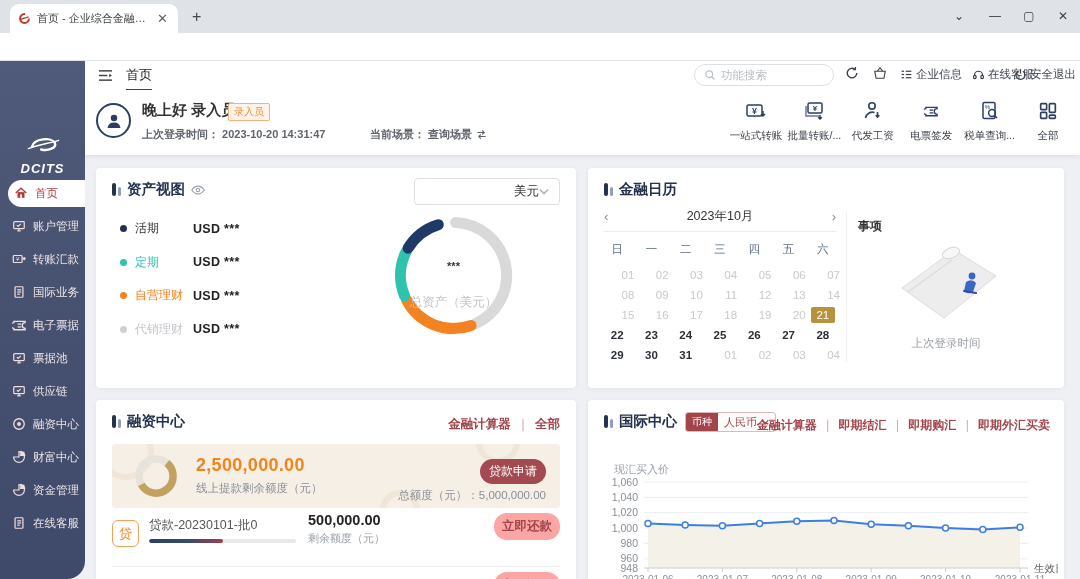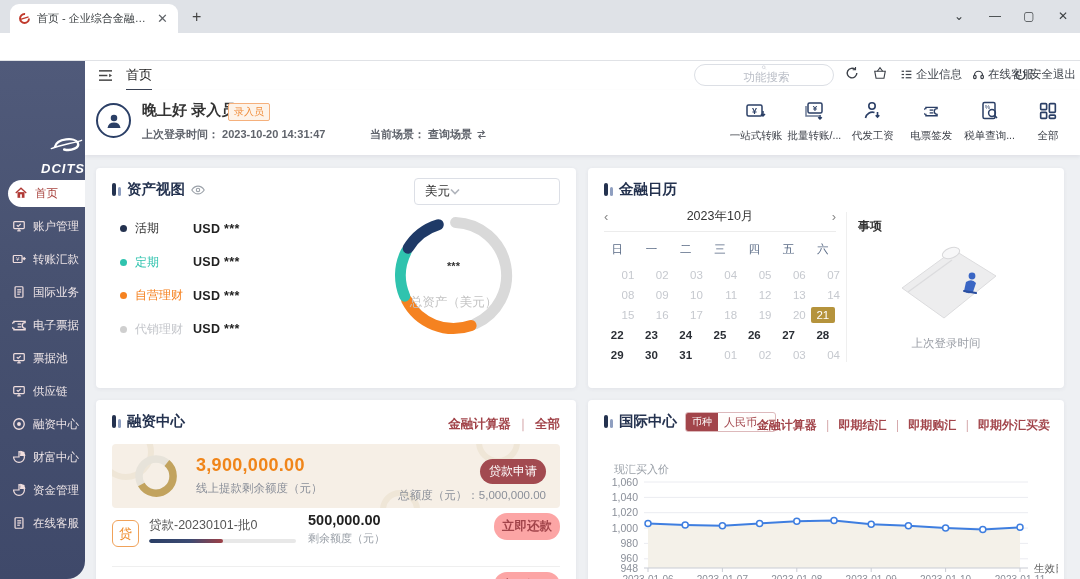--- a/index.html
+++ b/index.html
@@ -20,34 +20,34 @@
   .navic.dark { color:#5f6368; }
   .urlpill { left:90px; top:37px; width:838px; height:21px; background:#f1f3f4; border-radius:11px; display:flex; align-items:center; padding:0 12px; }
   .warn-tri { width:0; height:0; border-left:5px solid transparent; border-right:5px solid transparent; border-bottom:9px solid #80868b; position:relative; margin-right:5px; }
   .sec-label { font-size:11px; color:#5f6368; margin-right:6px; }
   .url-sep { color:#dadce0; margin-right:6px; font-size:11px; }
   .url-text { font-size:11.5px; color:#202124; white-space:nowrap; overflow:hidden; }
   .uicon { top:36px; width:22px; height:22px; display:flex; align-items:center; justify-content:center; color:#5f6368; }
 
   
   .sidebar { left:0; top:61px; width:85px; height:518px; background:linear-gradient(180deg,#505a7a 0%,#475170 45%,#3f496a 100%); border-radius:0 0 18px 0; }
-  .logo-wrap { left:0; top:72px; width:85px; text-align:right; color:#fff; }
+  .logo-wrap { left:0; top:72px; width:85px; text-align:center; color:#fff; }
   .logo-name { font-size:13px; font-weight:bold; font-style:italic; letter-spacing:1px; color:#fff; margin-top:2px; }
   .side-menu { left:0; top:116px; width:85px; }
   .side-item { position:relative; height:33px; display:flex; align-items:center; padding-left:12px; color:#efe6e8; cursor:pointer; }
   .side-item .side-ic { width:15px; height:15px; display:inline-flex; margin-right:6px; color:#f0dede; }
   .side-item .side-lb { font-size:11.5px; white-space:nowrap; }
   .side-item.active { margin-left:8px; padding-left:6px; background:#fff; border-radius:15px 0 0 15px; color:#a8433e; height:27px; margin-top:3px; margin-bottom:3px; }
   .side-item.active .side-ic { color:#b03a35; }
 
   
   .topbar { left:85px; top:61px; width:995px; height:29px; background:#fff; }
   .hamb { left:98px; top:68px; color:#444; }
   .page-tab { left:126px; top:66px; font-size:13px; color:#222; padding-bottom:5px; border-bottom:3px solid #3a4254; }
-  .search-pill { left:694px; top:64px; width:140px; height:22px; border:1px solid #dcdfe5; border-radius:11px; display:flex; align-items:center; padding:0 9px; color:#b9bdc6; background:#fff;flex-direction:column; }
+  .search-pill { left:694px; top:64px; width:140px; height:22px; border:1px solid #dcdfe5; border-radius:11px; display:flex; align-items:center; padding:0 9px; color:#b9bdc6; background:#fff; }
   .search-pill span { font-size:11.5px; margin-left:5px; }
   .hlink { top:67px; display:flex; align-items:center; font-size:11.5px; color:#3c4149; gap:3px; }
 
   
   .welcome { left:85px; top:90px; width:995px; height:65px; background:#fff; box-shadow:0 2px 4px rgba(60,70,90,.08); }
   .avatar { left:96px; top:103px; width:35px; height:35px; border-radius:50%; border:2px solid #2b3f66; display:flex; align-items:center; justify-content:center; color:#2b3f66; }
   .greet { left:142px; top:101px; font-size:15px; font-weight:bold; color:#333; }
   .role-badge { left:228px; top:103px; font-size:10px; color:#f08c3a; border:1px solid #f5b07c; background:#fdf3e9; border-radius:2px; padding:1px 5px; }
   .meta { top:127px; font-size:11px; color:#60646c; font-weight:bold; display:flex; align-items:center; gap:4px; }
   .qa-wrap { left:728px; top:98px; width:348px; display:flex; justify-content:space-between; }
@@ -62,21 +62,21 @@
   #card-fin   { left:96px; top:400px; width:480px; height:240px; }
   #card-intl  { left:588px; top:400px; width:476px; height:240px; }
   .ptitle { display:flex; align-items:center; gap:6px; }
   .tbars { display:inline-flex; align-items:flex-end; gap:2px; }
   .tbars i { display:block; width:3.5px; border-radius:2px; }
   .tbars .b1 { height:13px; background:#24324f; }
   .tbars .b2 { height:9px; background:#8f9fc0; }
   .ptitle .ptxt { font-size:14.5px; font-weight:bold; color:#24324f; }
 
   
-  .asset-select { left:318px; top:10px; width:146px; height:27px; border:1px solid #dcdfe6; border-radius:4px; display:flex; align-items:center; justify-content:flex-start; padding:0 10px; font-size:12.5px; color:#333; cursor:pointer; }
+  .asset-select { left:318px; top:10px; width:146px; height:27px; border:1px solid #dcdfe6; border-radius:4px; display:flex; align-items:center; justify-content:flex-end; padding:0 10px; font-size:12.5px; color:#333; cursor:pointer; }
   .legend-row { position:absolute; left:24px; display:flex; align-items:center; }
   .legend-dot { width:7px; height:7px; border-radius:50%; margin-right:8px; }
   .legend-lb { font-size:12px; width:58px; }
   .legend-val { font-size:12.5px; font-weight:bold; color:#222; letter-spacing:.3px; }
   .donut-center { text-align:center; }
 
   
   .cal-nav { left:16px; top:40px; width:232px; display:flex; justify-content:space-between; align-items:center; color:#666; }
   .cal-month { font-size:12.5px; color:#333; }
   .cal-chev { font-size:13px; color:#888; cursor:pointer; }
@@ -583,21 +583,21 @@
         <span>全部</span>
       </div>
     <div class="abs fin-hero">
       <span class="deco-c" style="width:56px;height:56px;left:-14px;top:-20px"></span>
       <span class="deco-c" style="width:44px;height:44px;right:40px;top:-24px"></span>
       <span class="deco-c" style="width:40px;height:40px;right:140px;bottom:-22px"></span>
       <svg class="abs" style="left:22px;top:10px" width="44" height="44" viewBox="0 0 44 44" id="miniRing">
           <circle cx="22" cy="22" r="17" fill="none" stroke="#e7e3da" stroke-width="7.5"></circle>
           <path d="M 32.9 9.0 A 17 17 0 1 1 7.3 30.5" stroke="#c2a35e" stroke-width="7.5" fill="none"></path>
         </svg>
-      <div class="abs fin-amount">3,900,000.00</div>
+      <div class="abs fin-amount">2,500,000.00</div>
       <div class="abs fin-amt-lb">线上提款剩余额度（元）</div>
       <div class="abs apply-btn">贷款申请</div>
       <div class="fin-total">总额度（元）：5,000,000.00</div>
     </div>
     <div class="abs loan-badge">贷</div>
     <div class="abs loan-name">贷款-20230101-批0</div>
     <div class="abs loan-bar">
         <i id="loanFill" style="width: 50%;"></i>
       </div>
     <div class="abs loan-amt">500,000.00</div>

